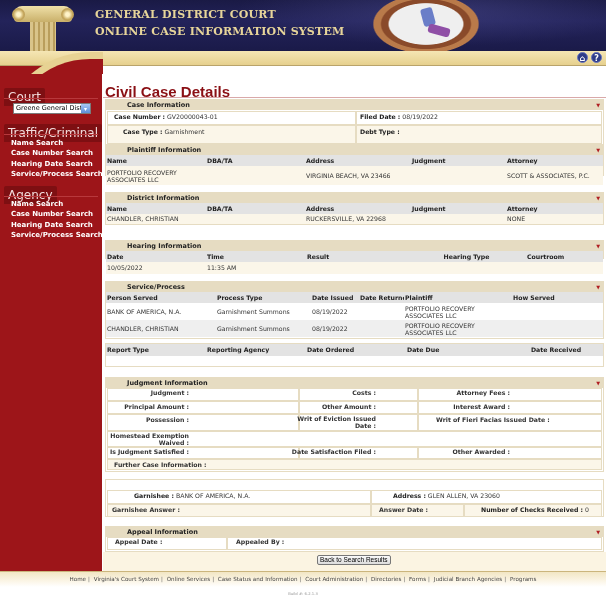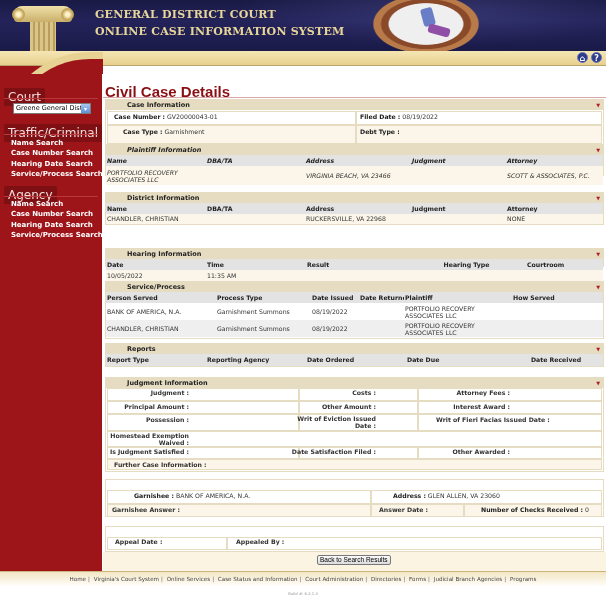--- a/index.html
+++ b/index.html
@@ -137,21 +137,21 @@
     <div class="box" style="left:1px;top:11px;width:249px;height:14px;"></div>
     <div class="box" style="left:250px;top:11px;width:246px;height:14px;"></div>
     <div class="box rowtan" style="left:1px;top:25px;width:249px;height:19px;"></div>
     <div class="box rowtan" style="left:250px;top:25px;width:246px;height:19px;"></div>
     <div class="kv" style="left:8px;top:13px;"><span class="lbl">Case Number :</span> <span>GV20000043-01</span></div>
     <div class="kv" style="left:254px;top:13px;"><span class="lbl">Filed Date :</span> <span>08/19/2022</span></div>
     <div class="kv" style="left:17px;top:28px;"><span class="lbl">Case Type :</span> <span>Garnishment</span></div>
     <div class="kv" style="left:254px;top:28px;"><span class="lbl">Debt Type :</span></div>
   </div>
 
-  <div class="panel" style="top:78px;height:32px;font-style:italic;">
+  <div class="panel" style="top:78px;height:32px;">
     <div class="panel-head"><span>Plaintiff Information</span><span class="tri">▼</span></div>
     <div class="grid colhead" style="grid-template-columns:100px 99px 106px 95px 99px;">
       <div class="cell">Name</div>
       <div class="cell">DBA/TA</div>
       <div class="cell">Address</div>
       <div class="cell">Judgment</div>
       <div class="cell">Attorney</div>
     </div>
     <div class="grid rowtan" style="grid-template-columns:100px 99px 106px 95px 99px;height:19px;align-items:center;line-height:7px;">
       <div class="cell">
@@ -176,21 +176,21 @@
     </div>
     <div class="grid rowtan" style="grid-template-columns:100px 99px 106px 95px 99px;height:10px;line-height:10px;">
       <div class="cell">CHANDLER, CHRISTIAN</div>
       <div class="cell"></div>
       <div class="cell">RUCKERSVILLE, VA 22968</div>
       <div class="cell"></div>
       <div class="cell">NONE</div>
     </div>
   </div>
 
-  <div class="panel" style="top:182px;height:19px;">
+  <div class="panel" style="top:174px;height:19px;">
     <div class="panel-head"><span>Hearing Information</span><span class="tri">▼</span></div>
     <div class="grid colhead" style="grid-template-columns:100px 100px 100px 120px 79px;">
       <div class="cell">Date</div>
       <div class="cell">Time</div>
       <div class="cell">Result</div>
       <div class="cell" style="text-align:center;">Hearing Type</div>
       <div class="cell">Courtroom</div>
     </div>
     <div class="grid rowtan" style="grid-template-columns:100px 100px 100px 120px 79px;height:12px;line-height:12px;">
       <div class="cell">10/05/2022</div>
@@ -229,21 +229,20 @@
       <div class="cell"></div>
       <div class="cell">
           <div>PORTFOLIO RECOVERY</div>
           <div>ASSOCIATES LLC</div>
         </div>
       <div class="cell"></div>
     </div>
   </div>
 
   <div class="panel" style="top:277px;height:24px;">
-    <div class="panel-head"><span>Reports</span><span class="tri">▼</span></div>
     <div class="grid colhead" style="grid-template-columns:100px 100px 100px 100px 99px;height:12px;line-height:12px;">
       <div class="cell">Report Type</div>
       <div class="cell">Reporting Agency</div>
       <div class="cell">Date Ordered</div>
       <div class="cell">Date Due</div>
       <div class="cell" style="text-align:center;">Date Received</div>
     </div>
   </div>
 
   <div class="panel" style="top:311px;height:95px;">
@@ -297,20 +296,21 @@
     <div class="box rowtan" style="left:265px;top:24px;width:93px;height:13px;"></div>
     <div class="box rowtan" style="left:358px;top:24px;width:138px;height:13px;"></div>
     <div class="kv" style="left:28px;top:12px;"><span class="lbl">Garnishee :</span> <span>BANK OF AMERICA, N.A.</span></div>
     <div class="kv" style="left:287px;top:12px;"><span class="lbl">Address :</span> <span>GLEN ALLEN, VA 23060</span></div>
     <div class="kv lbl" style="left:6px;top:26px;">Garnishee Answer :</div>
     <div class="kv lbl" style="left:273px;top:26px;">Answer Date :</div>
     <div class="kv" style="left:375px;top:26px;"><span class="lbl">Number of Checks Received :</span> <span>0</span></div>
   </div>
 
   <div class="panel" style="top:460px;height:26px;">
+    <div class="panel-head"><span>Appeal Information</span><span class="tri">▼</span></div>
     <div class="box" style="left:1px;top:10px;width:120px;height:13px;"></div>
     <div class="box" style="left:121px;top:10px;width:375px;height:13px;"></div>
     <div class="kv lbl" style="left:9px;top:11px;">Appeal Date :</div>
     <div class="kv lbl" style="left:130px;top:11px;">Appealed By :</div>
   </div>
 
   <div style="position:absolute;left:0;top:486px;width:503px;height:20px;background:#fbf4e2;"></div>
   <button class="back-btn">Back to Search Results</button>
 </div>
 

